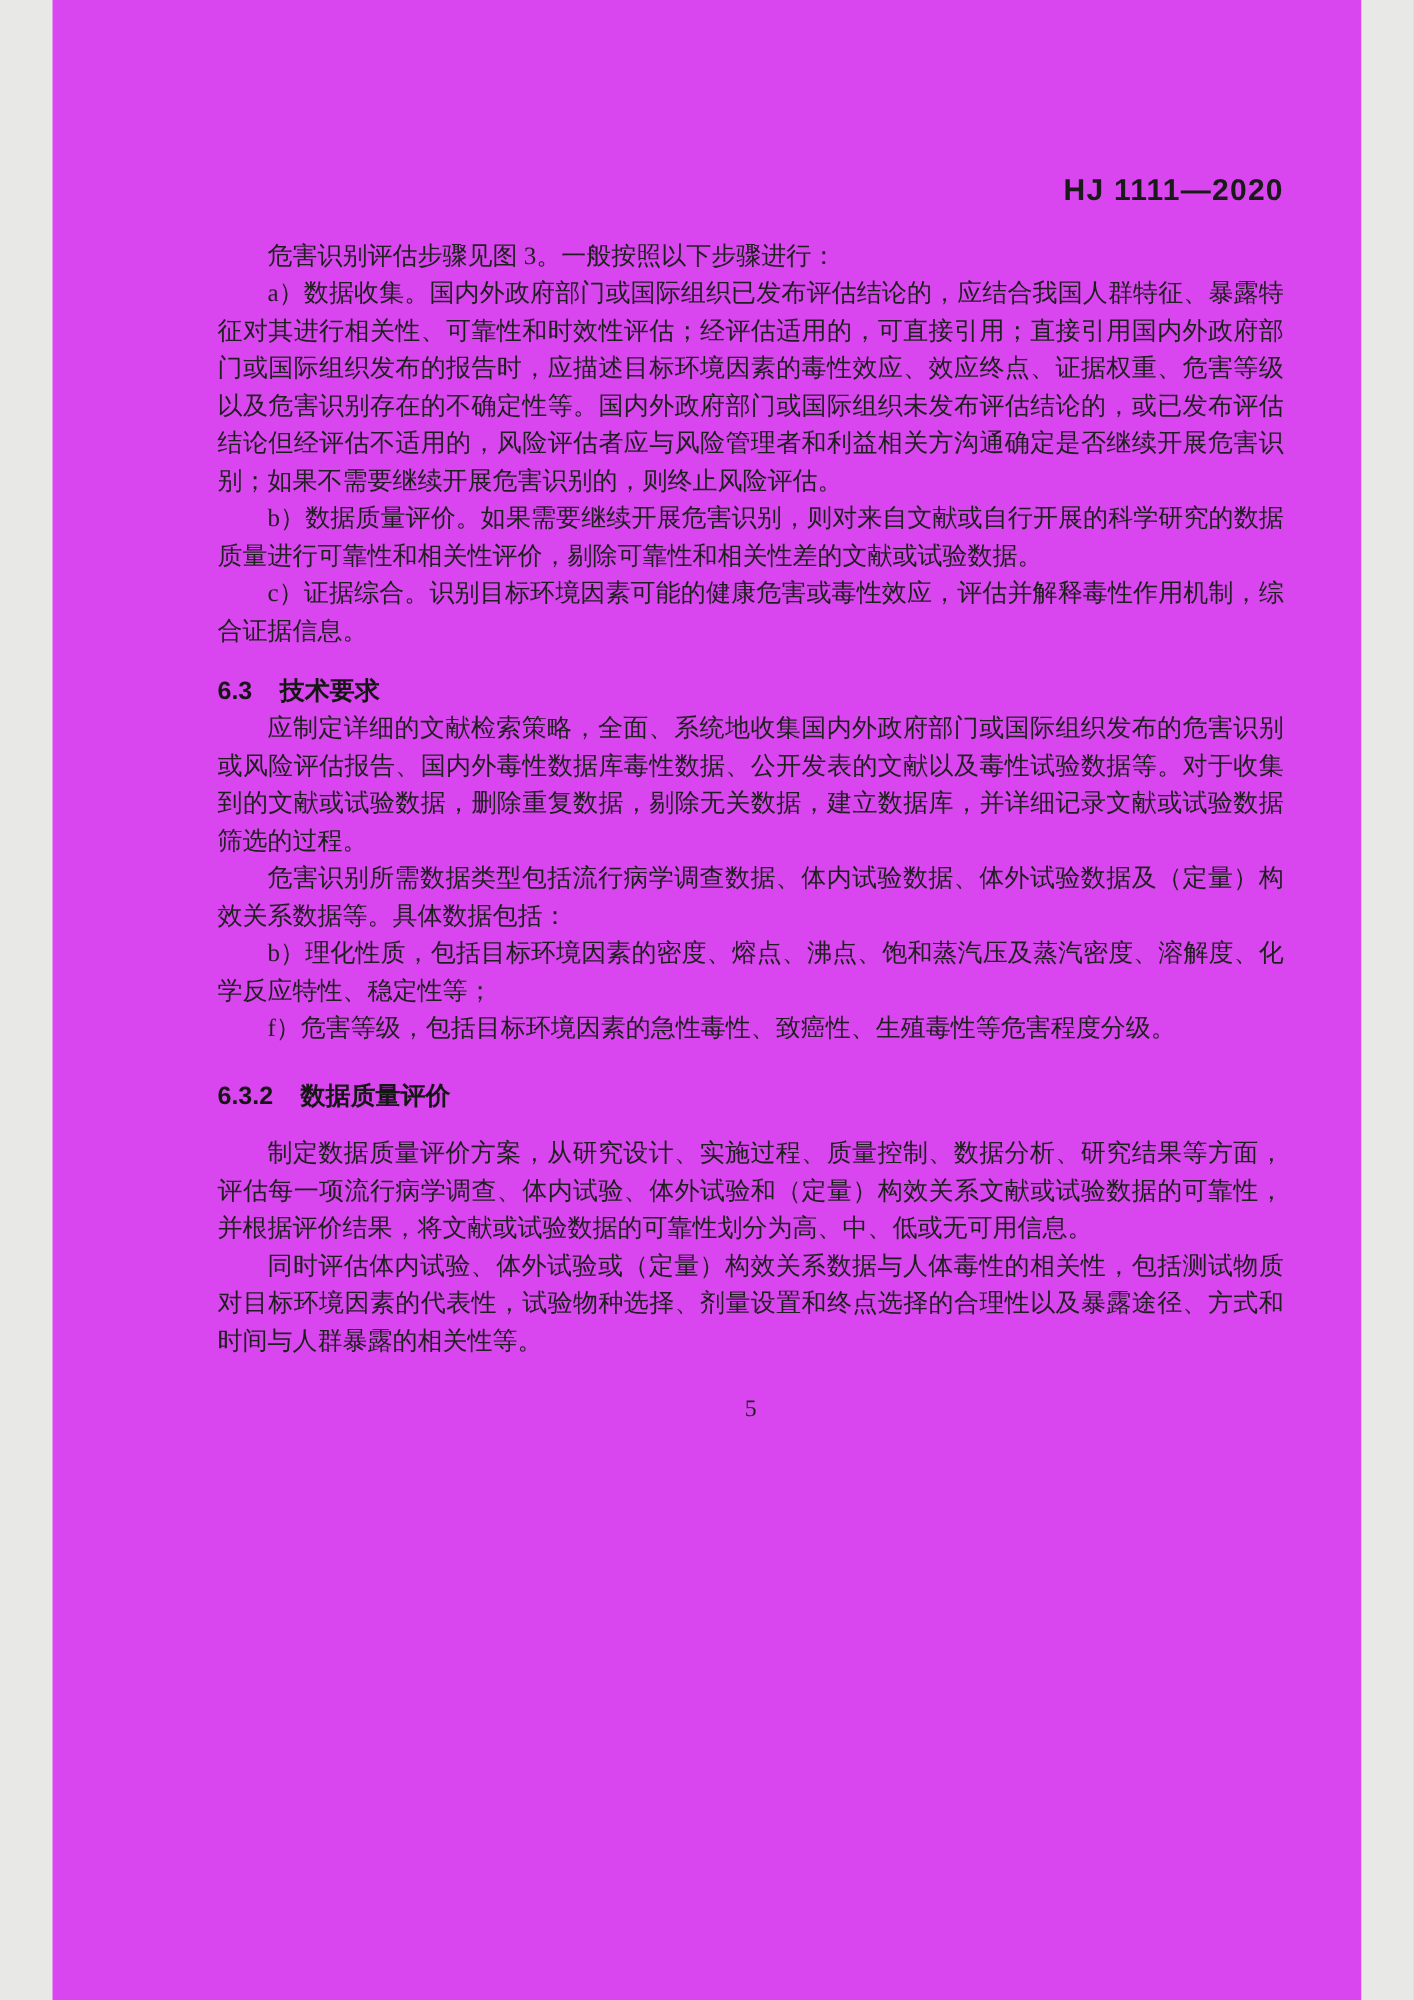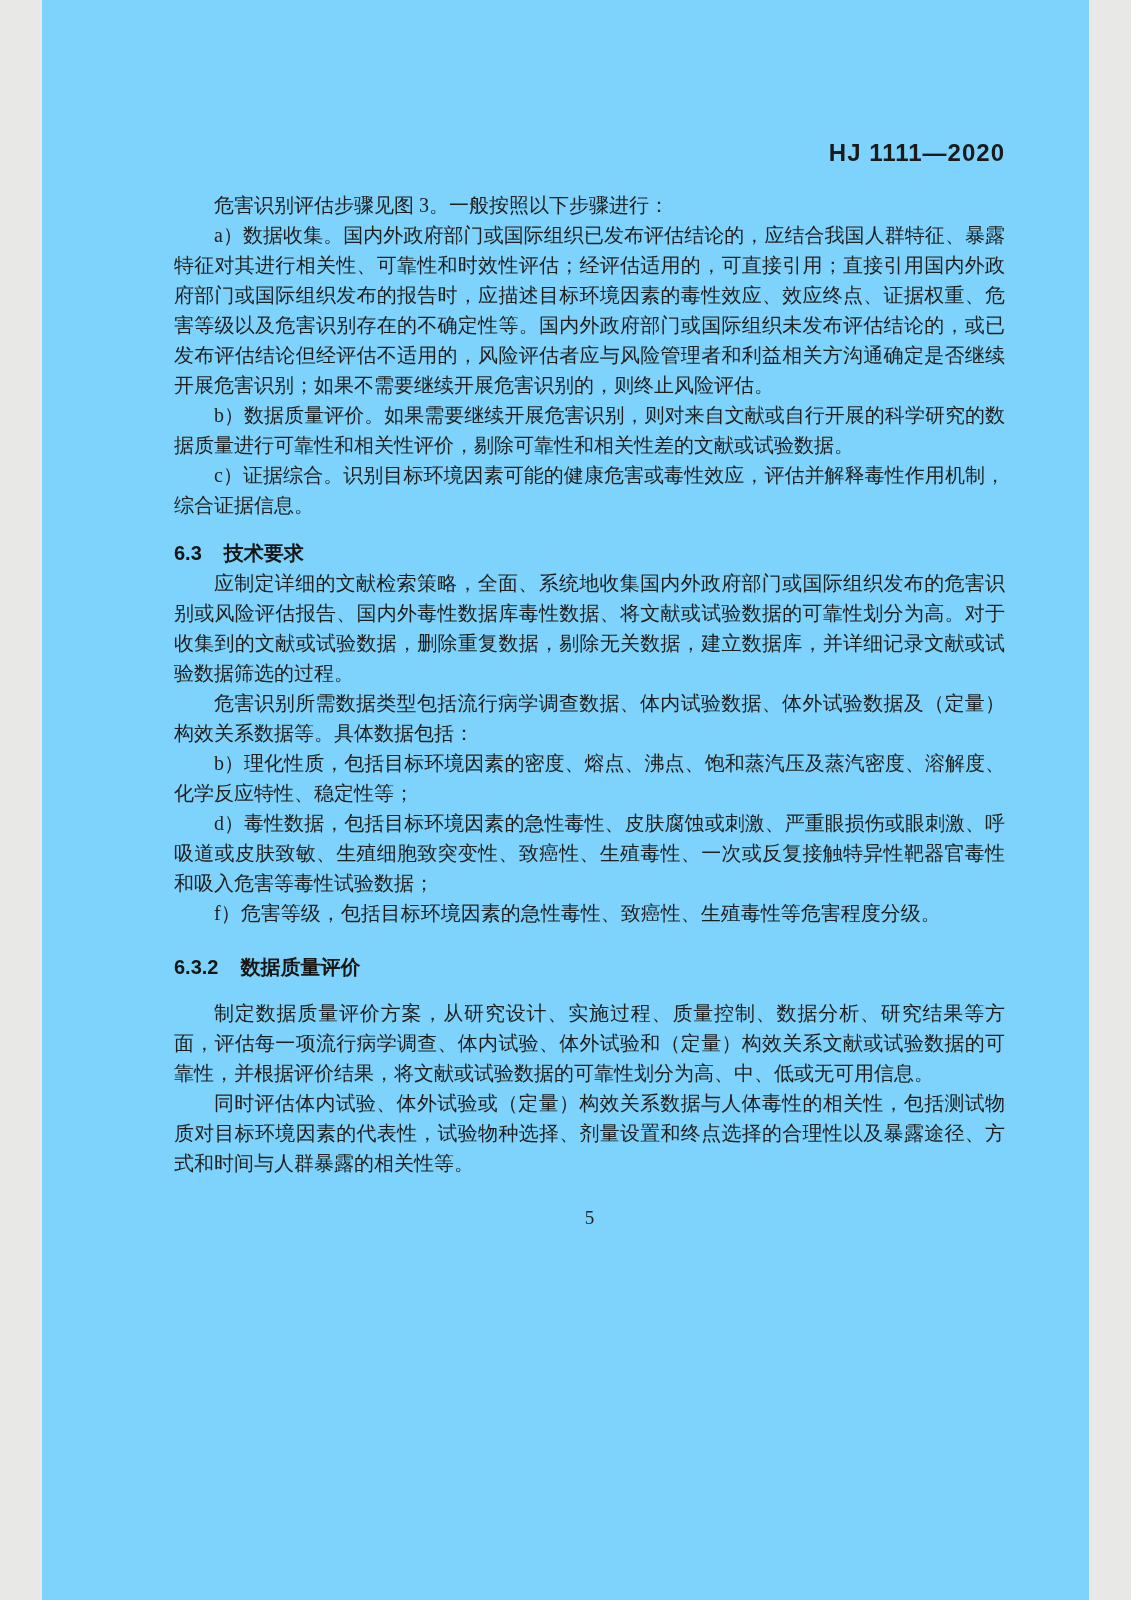--- a/index.html
+++ b/index.html
@@ -5,23 +5,23 @@
   html, body {
     margin: 0;
     padding: 0;
     background: #e8e8e6;
   }
   .page {
     position: relative;
     width: 1047px;
     height: 1600px;
     margin: 0 auto;
-    background: #7dd3fc;
+    background: #d946ef;
     box-sizing: border-box;
-    padding: 138px 84px 0 132px;
+    padding: 138px 62px 0 132px;
     color: #1d1d1d;
     overflow: hidden;
   }
   .doc-header {
     text-align: right;
     font-family: "Liberation Sans", "DejaVu Sans", sans-serif;
     font-weight: 700;
     font-size: 24px;
     line-height: 30px;
     letter-spacing: 1px;
@@ -68,24 +68,23 @@
   <header class="doc-header">
     <span>HJ 1111—2020</span>
   </header>
 
   <main class="doc-body" id="doc-body">
       <p class="para">危害识别评估步骤见图 3。一般按照以下步骤进行：</p>
       <p class="para">a）数据收集。国内外政府部门或国际组织已发布评估结论的，应结合我国人群特征、暴露特征对其进行相关性、可靠性和时效性评估；经评估适用的，可直接引用；直接引用国内外政府部门或国际组织发布的报告时，应描述目标环境因素的毒性效应、效应终点、证据权重、危害等级以及危害识别存在的不确定性等。国内外政府部门或国际组织未发布评估结论的，或已发布评估结论但经评估不适用的，风险评估者应与风险管理者和利益相关方沟通确定是否继续开展危害识别；如果不需要继续开展危害识别的，则终止风险评估。</p>
       <p class="para">b）数据质量评价。如果需要继续开展危害识别，则对来自文献或自行开展的科学研究的数据质量进行可靠性和相关性评价，剔除可靠性和相关性差的文献或试验数据。</p>
       <p class="para">c）证据综合。识别目标环境因素可能的健康危害或毒性效应，评估并解释毒性作用机制，综合证据信息。</p>
       <div class="heading heading-l1"><span class="h-num">6.3</span><span class="h-title">技术要求</span></div>
-      <p class="para">应制定详细的文献检索策略，全面、系统地收集国内外政府部门或国际组织发布的危害识别或风险评估报告、国内外毒性数据库毒性数据、将文献或试验数据的可靠性划分为高。对于收集到的文献或试验数据，删除重复数据，剔除无关数据，建立数据库，并详细记录文献或试验数据筛选的过程。</p>
+      <p class="para">应制定详细的文献检索策略，全面、系统地收集国内外政府部门或国际组织发布的危害识别或风险评估报告、国内外毒性数据库毒性数据、公开发表的文献以及毒性试验数据等。对于收集到的文献或试验数据，删除重复数据，剔除无关数据，建立数据库，并详细记录文献或试验数据筛选的过程。</p>
       <p class="para">危害识别所需数据类型包括流行病学调查数据、体内试验数据、体外试验数据及（定量）构效关系数据等。具体数据包括：</p>
       <p class="para">b）理化性质，包括目标环境因素的密度、熔点、沸点、饱和蒸汽压及蒸汽密度、溶解度、化学反应特性、稳定性等；</p>
-      <p class="para">d）毒性数据，包括目标环境因素的急性毒性、皮肤腐蚀或刺激、严重眼损伤或眼刺激、呼吸道或皮肤致敏、生殖细胞致突变性、致癌性、生殖毒性、一次或反复接触特异性靶器官毒性和吸入危害等毒性试验数据；</p>
       <p class="para">f）危害等级，包括目标环境因素的急性毒性、致癌性、生殖毒性等危害程度分级。</p>
       <div class="heading heading-l2"><span class="h-num">6.3.2</span><span class="h-title">数据质量评价</span></div>
       <p class="para">制定数据质量评价方案，从研究设计、实施过程、质量控制、数据分析、研究结果等方面，评估每一项流行病学调查、体内试验、体外试验和（定量）构效关系文献或试验数据的可靠性，并根据评价结果，将文献或试验数据的可靠性划分为高、中、低或无可用信息。</p>
       <p class="para">同时评估体内试验、体外试验或（定量）构效关系数据与人体毒性的相关性，包括测试物质对目标环境因素的代表性，试验物种选择、剂量设置和终点选择的合理性以及暴露途径、方式和时间与人群暴露的相关性等。</p>
     </main>
 
   <footer class="doc-footer">
     <span>5</span>
   </footer>
 </div>

